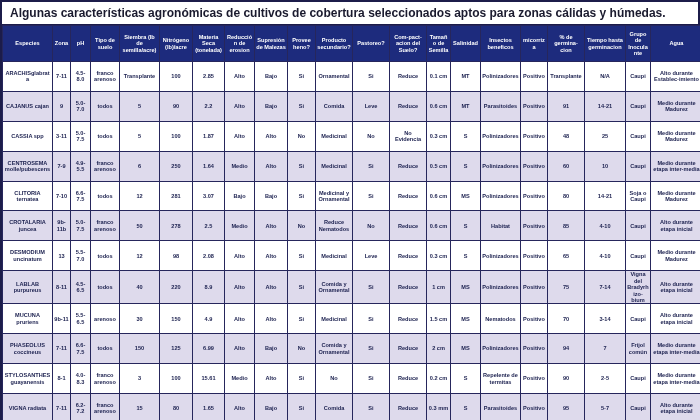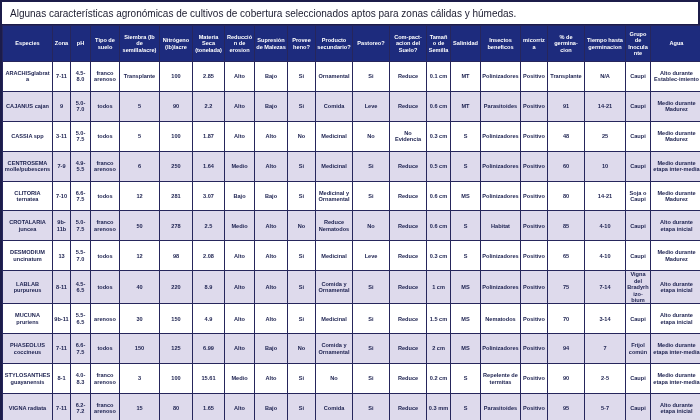--- a/index.html
+++ b/index.html
@@ -12,21 +12,21 @@
     display: flex; flex-direction: column;
   }
   .title-bar {
     height: 23px; flex: 0 0 23px;
     display: flex; align-items: center;
     padding-left: 8px;
     background: #ffffff;
     border-bottom: 1px solid #1c1c4a;
   }
   .title-bar span {
-    font-size: 10px; font-weight: normal; color: #1a1a2e;
+    font-size: 12px; font-weight: bold; color: #1a1a2e;
   }
   table.crops {
     width: 100%; height: 395px;
     border-collapse: collapse;
     table-layout: fixed;
   }
   table.crops th, table.crops td {
     border: 1px solid #26265c;
     text-align: center;
     vertical-align: middle;

